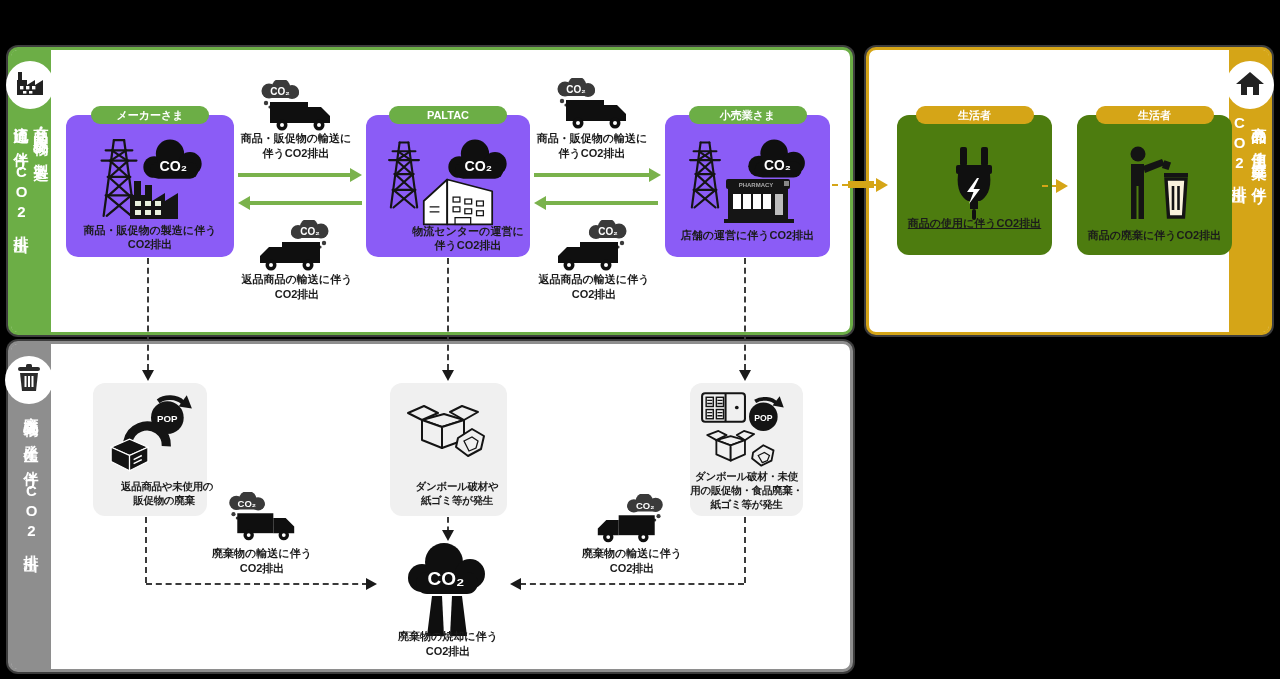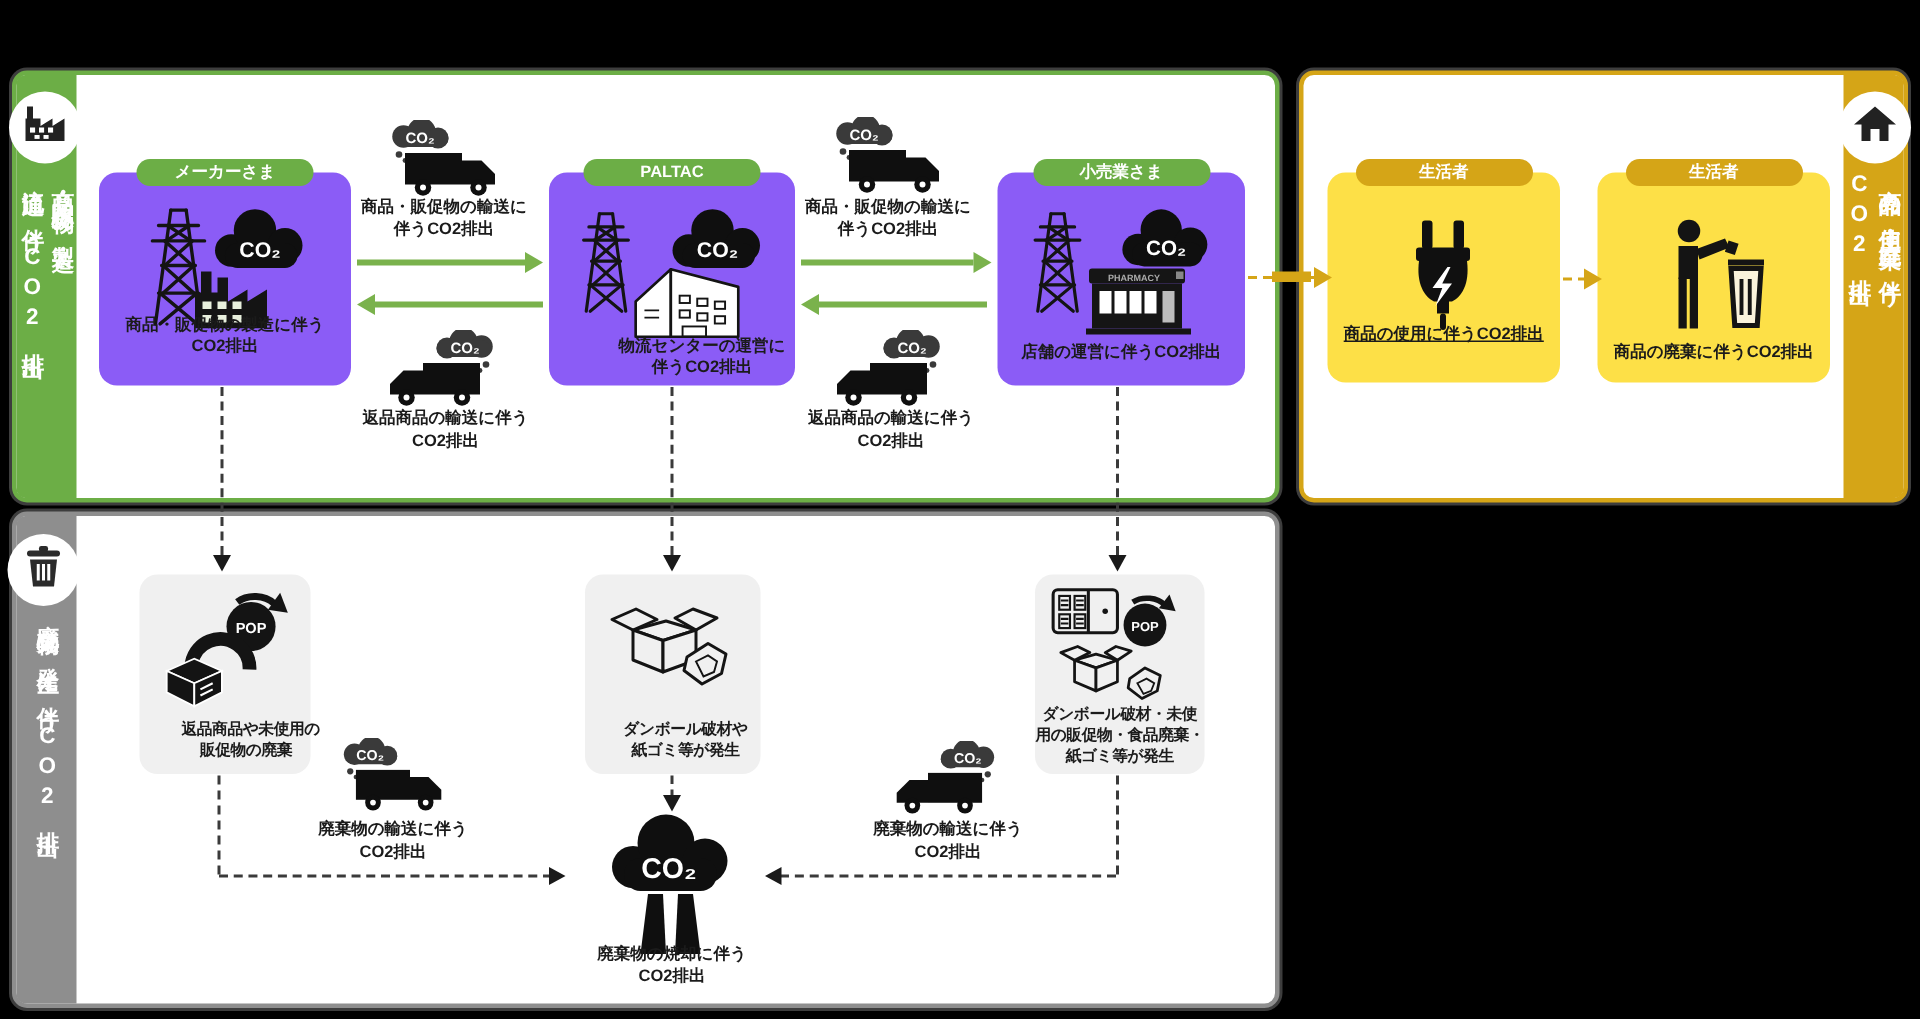--- a/index.html
+++ b/index.html
@@ -18,21 +18,21 @@
   .strip.y{background:#d5a517;}
   .strip.gr{background:#8e8e8e;}
   .side-circle{position:absolute;width:48px;height:48px;border-radius:50%;background:#fff;
                display:flex;align-items:center;justify-content:center;}
   .vlabel{position:absolute;left:50%;transform:translateX(-50%);
           writing-mode:vertical-rl;text-orientation:upright;
           color:#fff;font-weight:bold;font-size:15px;letter-spacing:3px;line-height:20px;white-space:nowrap;}
   .vlabel span{display:block;}
   .card{position:absolute;border-radius:12px;}
   .card.glight{background:#8b5cf6;}
-  .card.cream{background:#fde047;}
+  .card.cream{background:#4d7c0f;margin-left:12px;}
   .card.wlight{background:#f0f0f0;}
   .pill{position:absolute;top:-9px;left:50%;transform:translateX(-50%);width:118px;height:18px;
         border-radius:10px;color:#fff;font-size:11px;font-weight:bold;text-align:center;line-height:18px;}
   .pill.g{background:#6cae46;}
   .pill.y{background:#d5a517;}
   .caption{position:absolute;left:0;right:0;text-align:center;font-size:11px;line-height:1.32;
            color:#1b1b1b;font-weight:600;}
   .caption.small{font-size:10.5px;letter-spacing:-0.3px;}
   .flabel{position:absolute;width:170px;text-align:center;font-size:11px;line-height:1.35;
           color:#1b1b1b;font-weight:600;}
@@ -157,21 +157,21 @@
         <g fill="#e8f0dd">
             <rect x="7" y="22" width="6" height="5"></rect>
             <rect x="17" y="22" width="6" height="5"></rect>
             <rect x="27" y="22" width="6" height="5"></rect>
             <rect x="7" y="31" width="6" height="5"></rect>
             <rect x="17" y="31" width="6" height="5"></rect>
             <rect x="27" y="31" width="6" height="5"></rect>
           </g>
       </svg>
     </span>
-    <div class="caption" style="bottom:18px;">
+    <div class="caption" style="bottom:5px;">
       <div>商品・販促物の製造に伴う</div>
       <div>CO2排出</div>
     </div>
   </div>
 
   <div class="card glight" style="left:366px;top:115px;width:164px;height:142px;">
     <div class="pill g">PALTAC</div>
     <span class="abs" style="left:18px;top:24px;">
       <svg width="40" height="72" viewBox="0 0 44 82">
         <g stroke="#141414" stroke-width="2.4" fill="none" stroke-linecap="round" stroke-linejoin="round">

